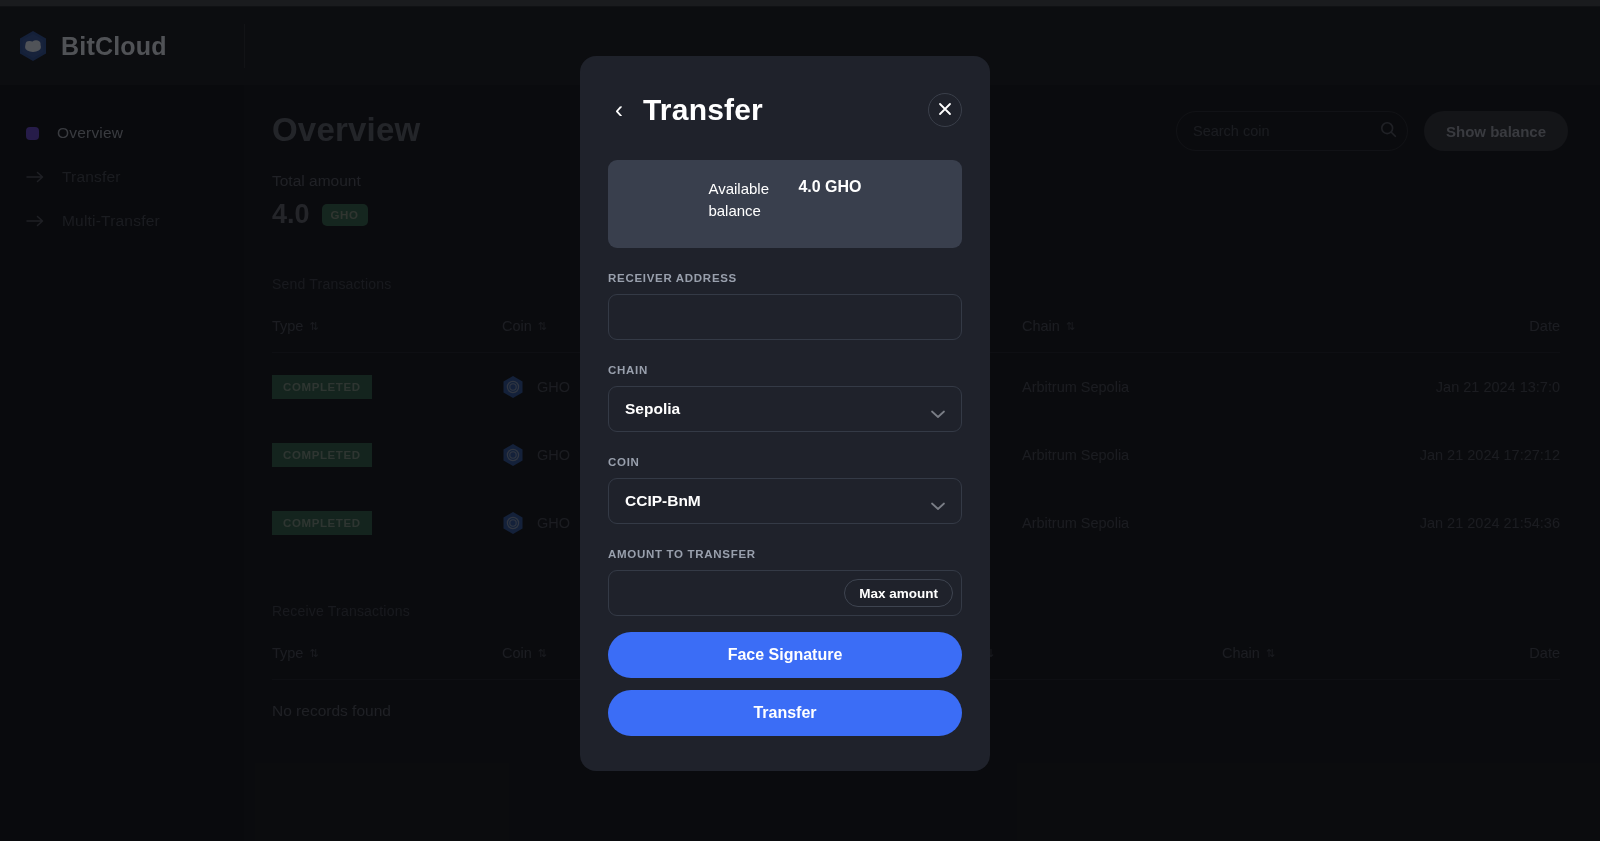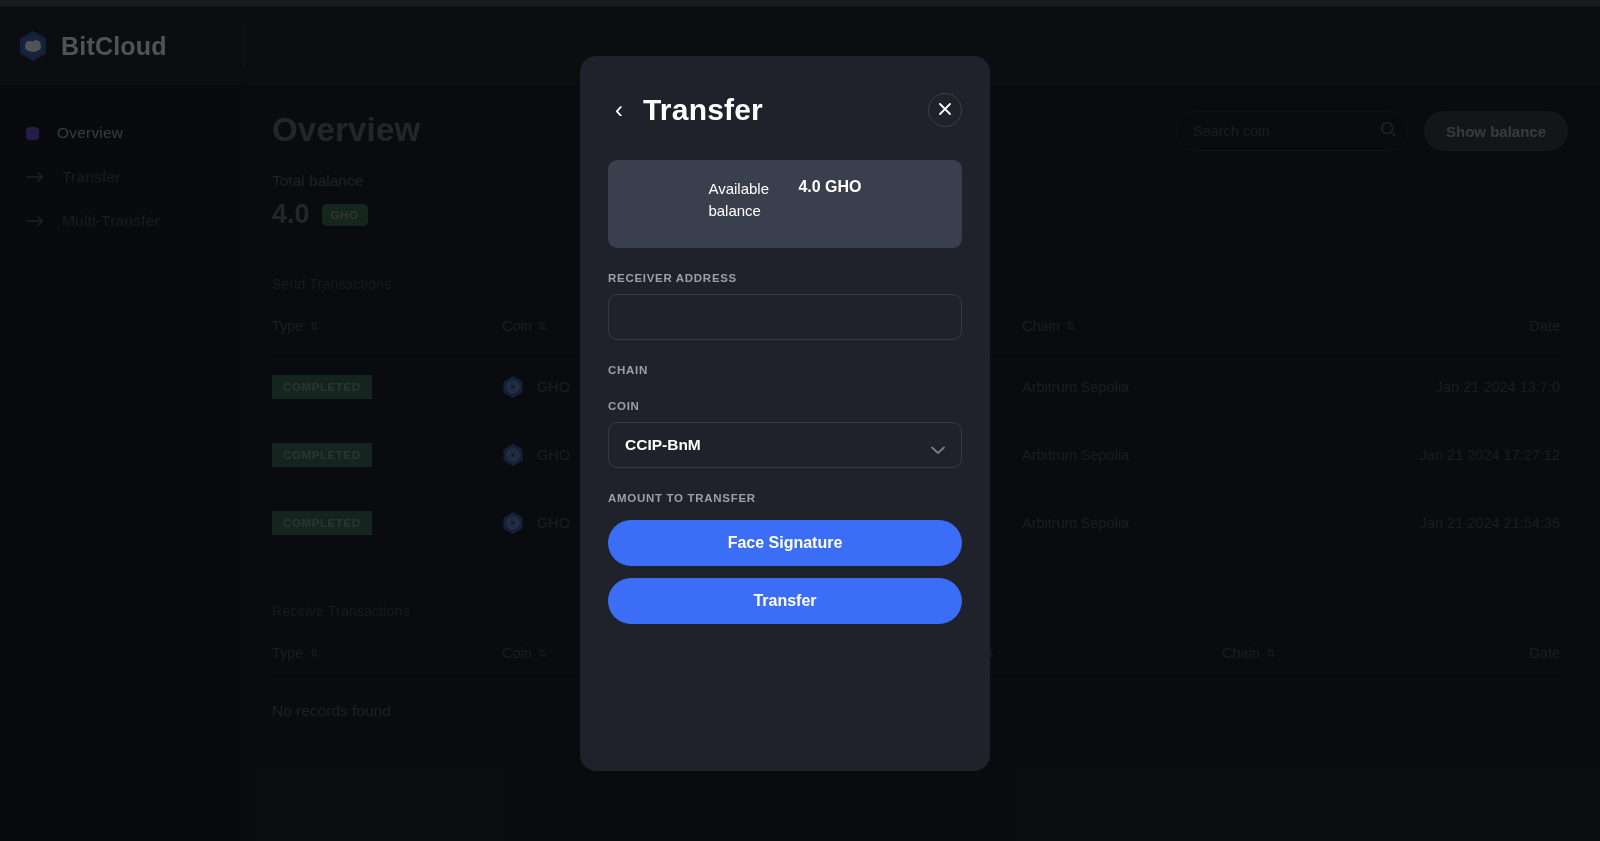--- a/index.html
+++ b/index.html
@@ -478,21 +478,21 @@
           <svg width="17" height="17" viewBox="0 0 17 17" fill="none" stroke="#4a4e54" stroke-width="1.6" stroke-linecap="round">
             <circle cx="7.2" cy="7.2" r="5.4"></circle>
               <path d="M11.3 11.3l4 4"></path>
           </svg>
         </span>
       </div>
       <button class="show-balance-btn">Show balance</button>
     </div>
 
     <div class="page-title">Overview</div>
-    <div class="balance-label">Total balance</div>
+    <div class="balance-label">Total amount</div>
     <div class="balance-row">
       <span class="balance-amount">4.0</span>
       <span class="coin-chip">GHO</span>
     </div>
 
     <div class="section-label">Send Transactions</div>
     <table class="tbl">
       <thead>
         <tr>
           <th style="width:230px"><span>Type</span><span class="sorter">⇅</span></th>
@@ -594,30 +594,42 @@
       <div class="avail-label">Available balance</div>
       <div class="avail-value">4.0 GHO</div>
     </div>
 
     <div class="field-label">RECEIVER ADDRESS</div>
     <div class="field-box">
       <input type="text" placeholder="" style="">
     </div>
 
     <div class="field-label">CHAIN</div>
+    <div class="field-box">
+      <span class="select-value">Sepolia</span>
+      <span class="chev-down">
+        <svg width="14" height="9" viewBox="0 0 14 9" fill="none" stroke="#c6cad2" stroke-width="1.7" stroke-linecap="round" stroke-linejoin="round">
+            <path d="M1 1.5L7 7l6-5.5"></path>
+          </svg>
+      </span>
+    </div>
 
     <div class="field-label">COIN</div>
     <div class="field-box">
       <span class="select-value">CCIP-BnM</span>
       <span class="chev-down">
         <svg width="14" height="9" viewBox="0 0 14 9" fill="none" stroke="#c6cad2" stroke-width="1.7" stroke-linecap="round" stroke-linejoin="round">
             <path d="M1 1.5L7 7l6-5.5"></path>
           </svg>
       </span>
     </div>
 
     <div class="field-label">AMOUNT TO TRANSFER</div>
+    <div class="amount-box">
+      <input type="text" style="flex: 1 1 0%; background: transparent; border: none; outline: none; color: rgb(255, 255, 255); font-size: 15px; font-family: &quot;Liberation Sans&quot;, sans-serif;" placeholder="">
+      <button class="max-btn">Max amount</button>
+    </div>
 
     <button class="primary-btn">Face Signature</button>
     <button class="primary-btn second">Transfer</button>
   </div>
 
 </div>
 
 </body></html>

